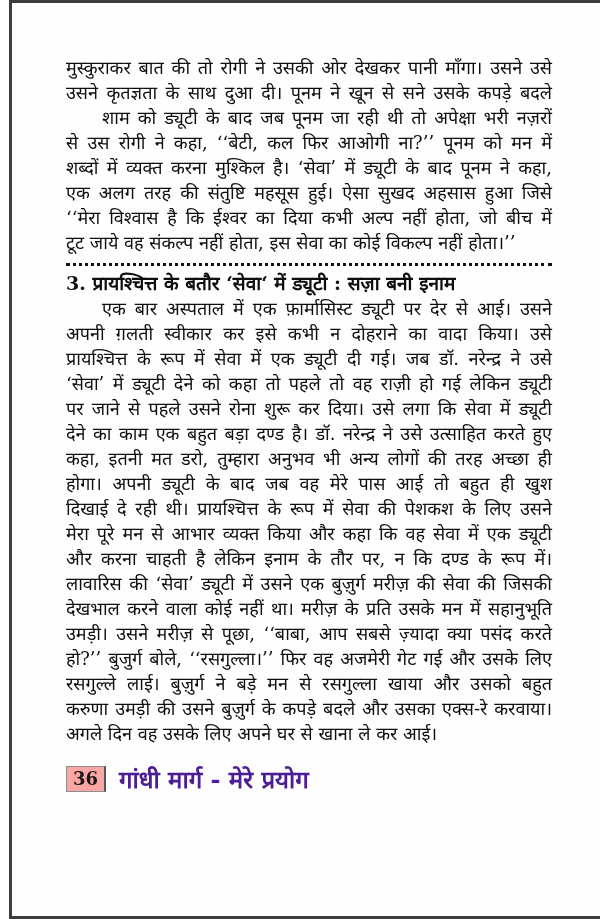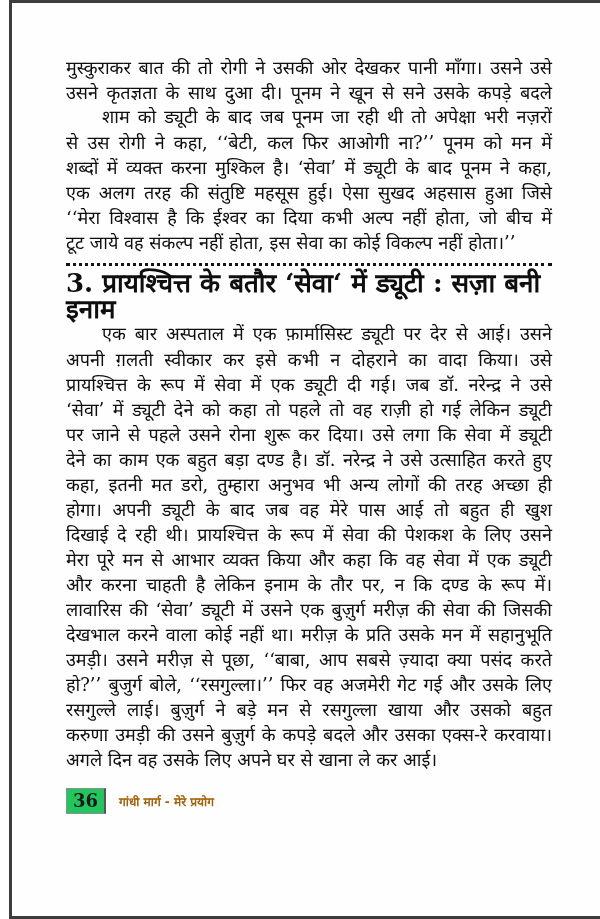--- a/index.html
+++ b/index.html
@@ -14,52 +14,52 @@
     overflow:hidden;
     margin-left:9px;
   }
   .line{
     font-size:18px;
     line-height:25px;
     text-align:justify;
     text-align-last:justify;
   }
   .line.last{text-align-last:left;}
-  .line.indent{text-indent:36px;font-family:Liberation Serif, serif;}
+  .line.indent{text-indent:36px;}
   .sep{
     border-top:3px dotted #141414;
     margin:8px 0 4px 0;
     height:0;
   }
   .heading{
-    font-size:26px;
+    font-size:19px;
     line-height:26px;
     font-weight:bold;
     margin:0;
   }
   .footer{
     margin-top:16px;
     display:flex;
     align-items:center;
     gap:13px;
   }
   .pagenum{
-    background:#22c55e;
+    background:#fca5a5;
     border:1px solid #8f8f8f;
     border-right:2px solid #555;
     font-size:18px;
     font-weight:bold;
     line-height:24px;
     padding:0 6px;
     color:#1a1a1a;
   }
   .booktitle{
-    font-size:12px;
+    font-size:24px;
     font-weight:bold;
-    color:#a16207;
+    color:#4c1d95;
   }
 </style>
 </head>
 <body>
 
 <div class="page">
 
   <div>
     <div class="line">मुस्कुराकर बात की तो रोगी ने उसकी ओर देखकर पानी माँगा। उसने उसे</div>
     <div class="line">उसने कृतज्ञता के साथ दुआ दी। पूनम ने खून से सने उसके कपड़े बदले</div>

